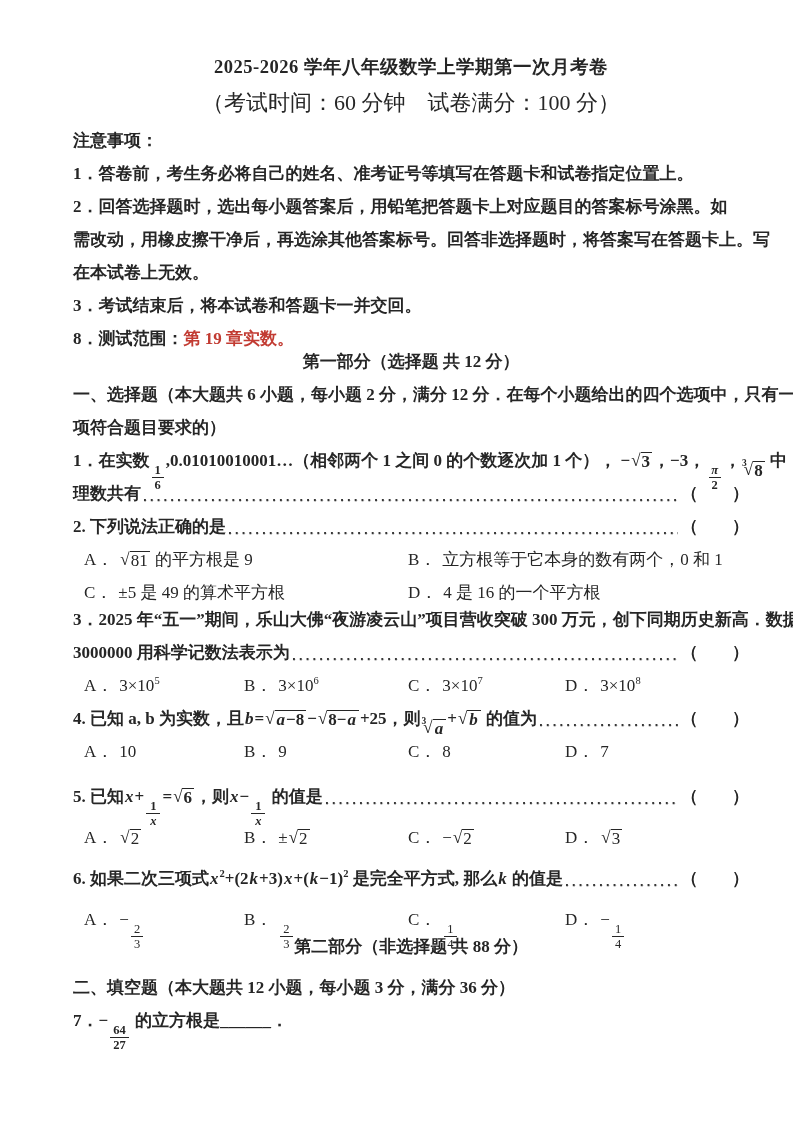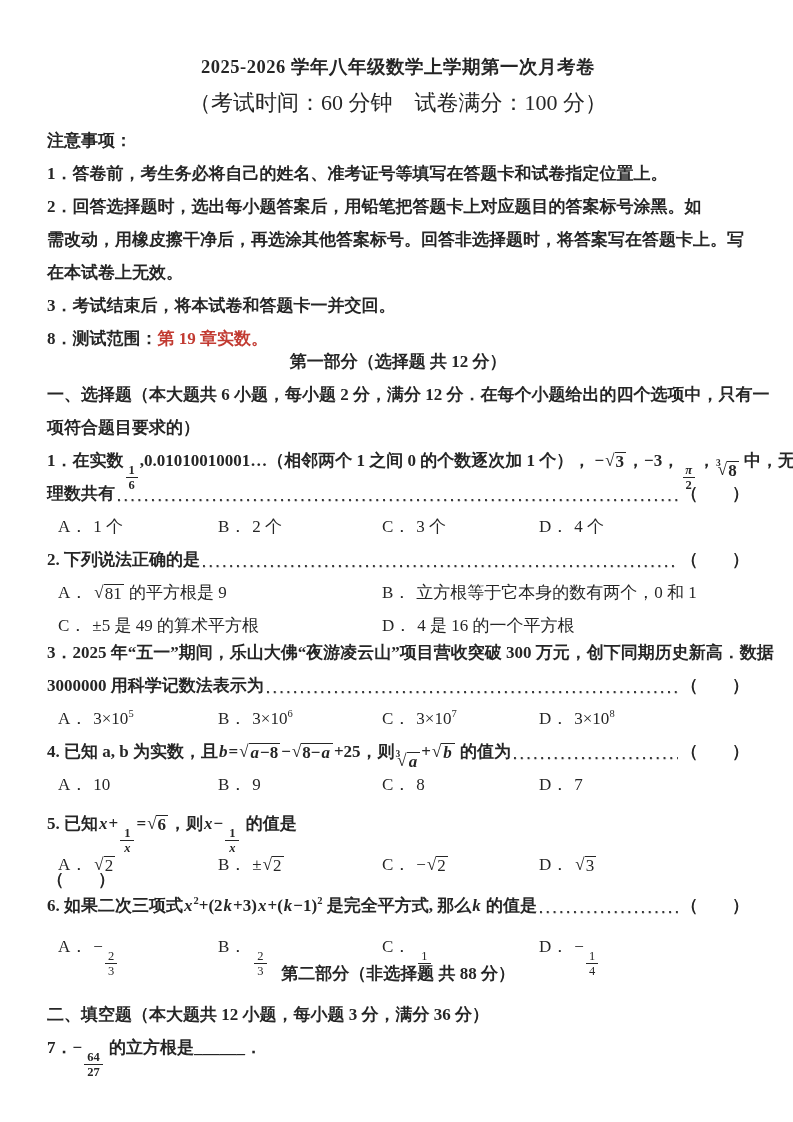--- a/index.html
+++ b/index.html
@@ -1,21 +1,21 @@
 <!DOCTYPE html>
 <html style="--text: #262626; --red: #c23b32; --gray: #a3a3a3;"><head>
 <meta charset="utf-8">
 <style>
   html,body{margin:0;padding:0;background:#ffffff;}
   .page{
     position:relative;width:793px;height:1122px;background:#fff;overflow:hidden;
     font-family:"Liberation Serif","DejaVu Serif",serif;
     color:var(--text,#262626);font-size:17px;
   }
-  .content{padding:0 44px 0 47px;}
+  .content{padding:0 44px 0 73px;}
   .title{margin-top:54px;text-align:center;font-weight:bold;font-size:18.5px;line-height:26px;letter-spacing:.5px;}
   .subtitle{margin-top:6px;text-align:center;font-size:22px;line-height:33px;height:33px;}
   .ln{line-height:33px;height:33px;white-space:nowrap;font-weight:bold;}
   .center{text-align:center;}
   .bold{font-weight:bold;}
   .red{color:var(--red,#c23b32);}
   .qline{display:flex;align-items:baseline;}
   .qline .stem{white-space:nowrap;}
   .leader{
     flex:1 1 auto;align-self:flex-end;height:7px;margin:0 3px 7px 2px;
@@ -71,26 +71,20 @@
           </span><span>，</span><span class="sqrt">
             <span class="idx">3</span>
             <span class="sym">√</span>
             <span class="rad">8</span>
           </span><span> 中，无</span></div>
         <div class="ln qline">
           <span class="stem"><span>理数共有</span></span>
           <span class="leader"></span>
           <span class="bracket">（　　）</span>
         </div>
-        <div class="opts opts4">
-          <div class="opt"><span class="olabel">A．</span><span>1 个</span></div>
-          <div class="opt"><span class="olabel">B．</span><span>2 个</span></div>
-          <div class="opt"><span class="olabel">C．</span><span>3 个</span></div>
-          <div class="opt"><span class="olabel">D．</span><span>4 个</span></div>
-        </div>
         <div class="ln qline">
           <span class="stem"><span>2. 下列说法正确的是</span></span>
           <span class="leader"></span>
           <span class="bracket">（　　）</span>
         </div>
         <div class="opts opts2">
           <div class="opt"><span class="olabel">A．</span><span class="sqrt">
               <span class="sym">√</span>
               <span class="rad">81</span>
             </span><span> 的平方根是 9</span></div>
@@ -129,21 +123,21 @@
             </span><span> 的值为</span></span>
           <span class="leader"></span>
           <span class="bracket">（　　）</span>
         </div>
         <div class="opts opts4">
           <div class="opt"><span class="olabel">A．</span><span>10</span></div>
           <div class="opt"><span class="olabel">B．</span><span>9</span></div>
           <div class="opt"><span class="olabel">C．</span><span>8</span></div>
           <div class="opt"><span class="olabel">D．</span><span>7</span></div>
         </div>
-        <div class="ln qline" style="margin-top: 6px; flex-direction: column;">
+        <div class="ln qline" style="margin-top: 12px;">
           <span class="stem"><span>5. 已知</span><span class="it">x</span><span>+</span><span class="frac">
               <span class="fn">1</span>
               <span class="fd"><span class="it">x</span></span>
             </span><span>=</span><span class="sqrt">
               <span class="sym">√</span>
               <span class="rad">6</span>
             </span><span>，则</span><span class="it">x</span><span>−</span><span class="frac">
               <span class="fn">1</span>
               <span class="fd"><span class="it">x</span></span>
             </span><span> 的值是</span></span>

